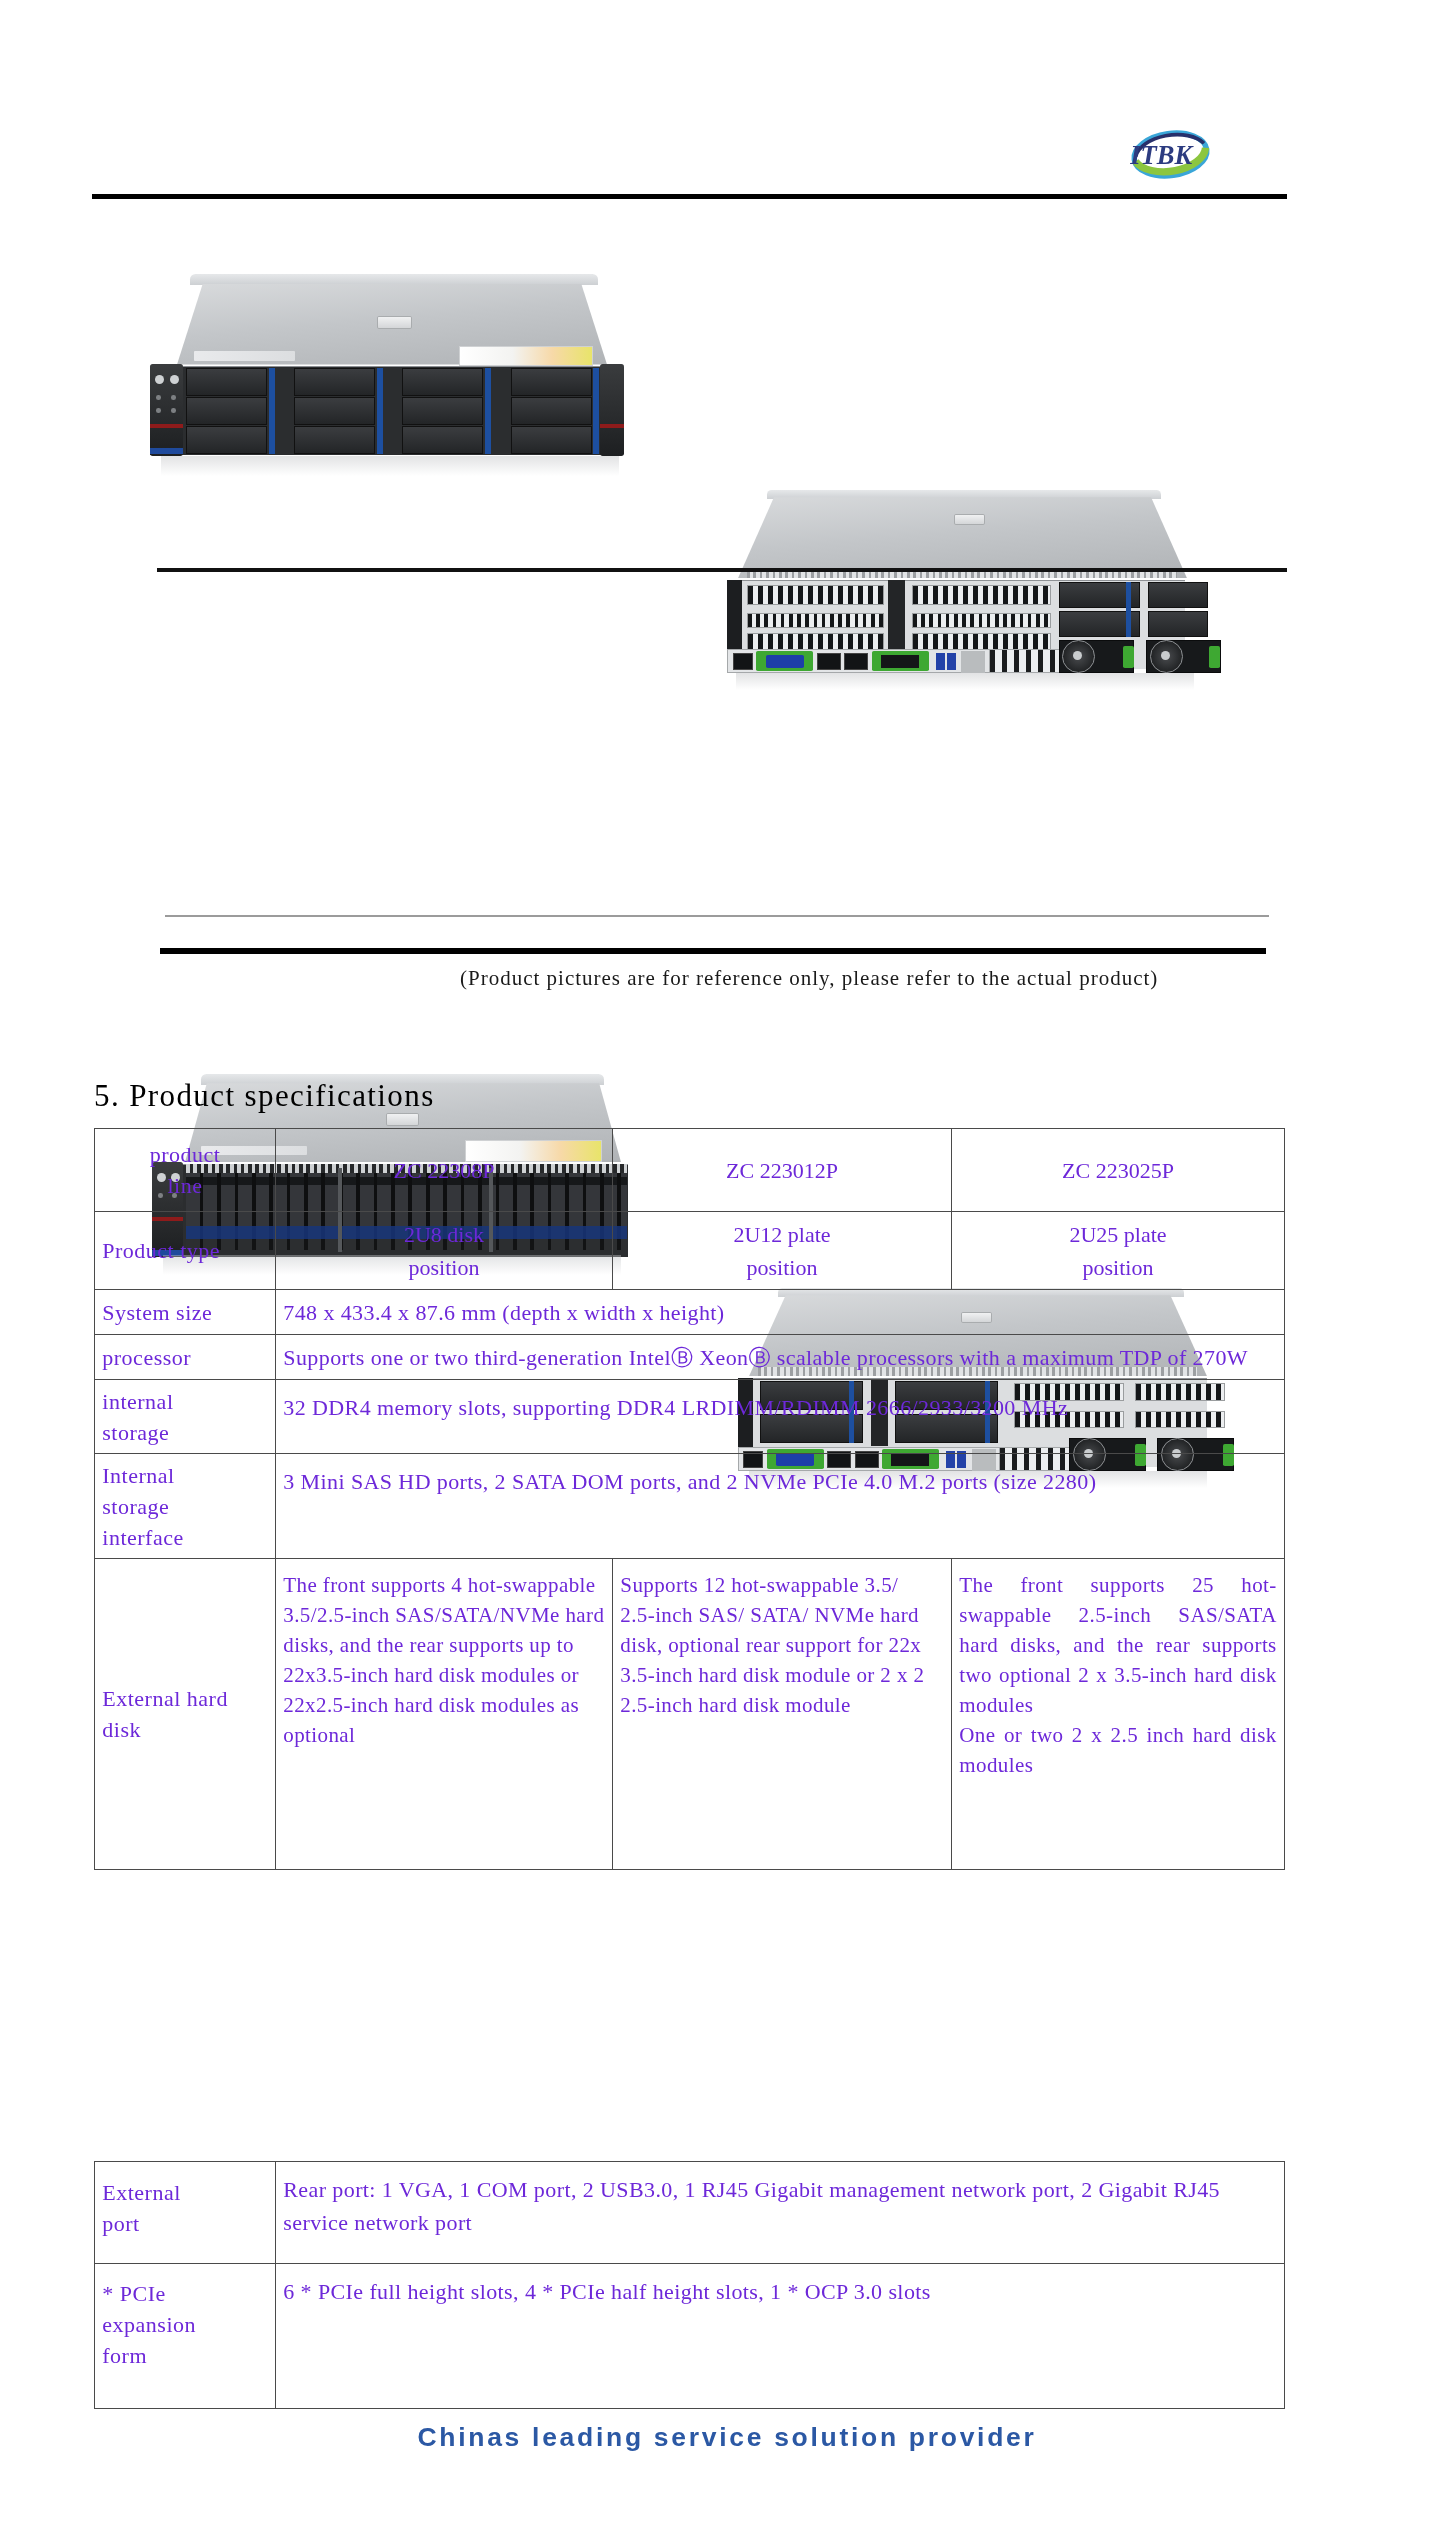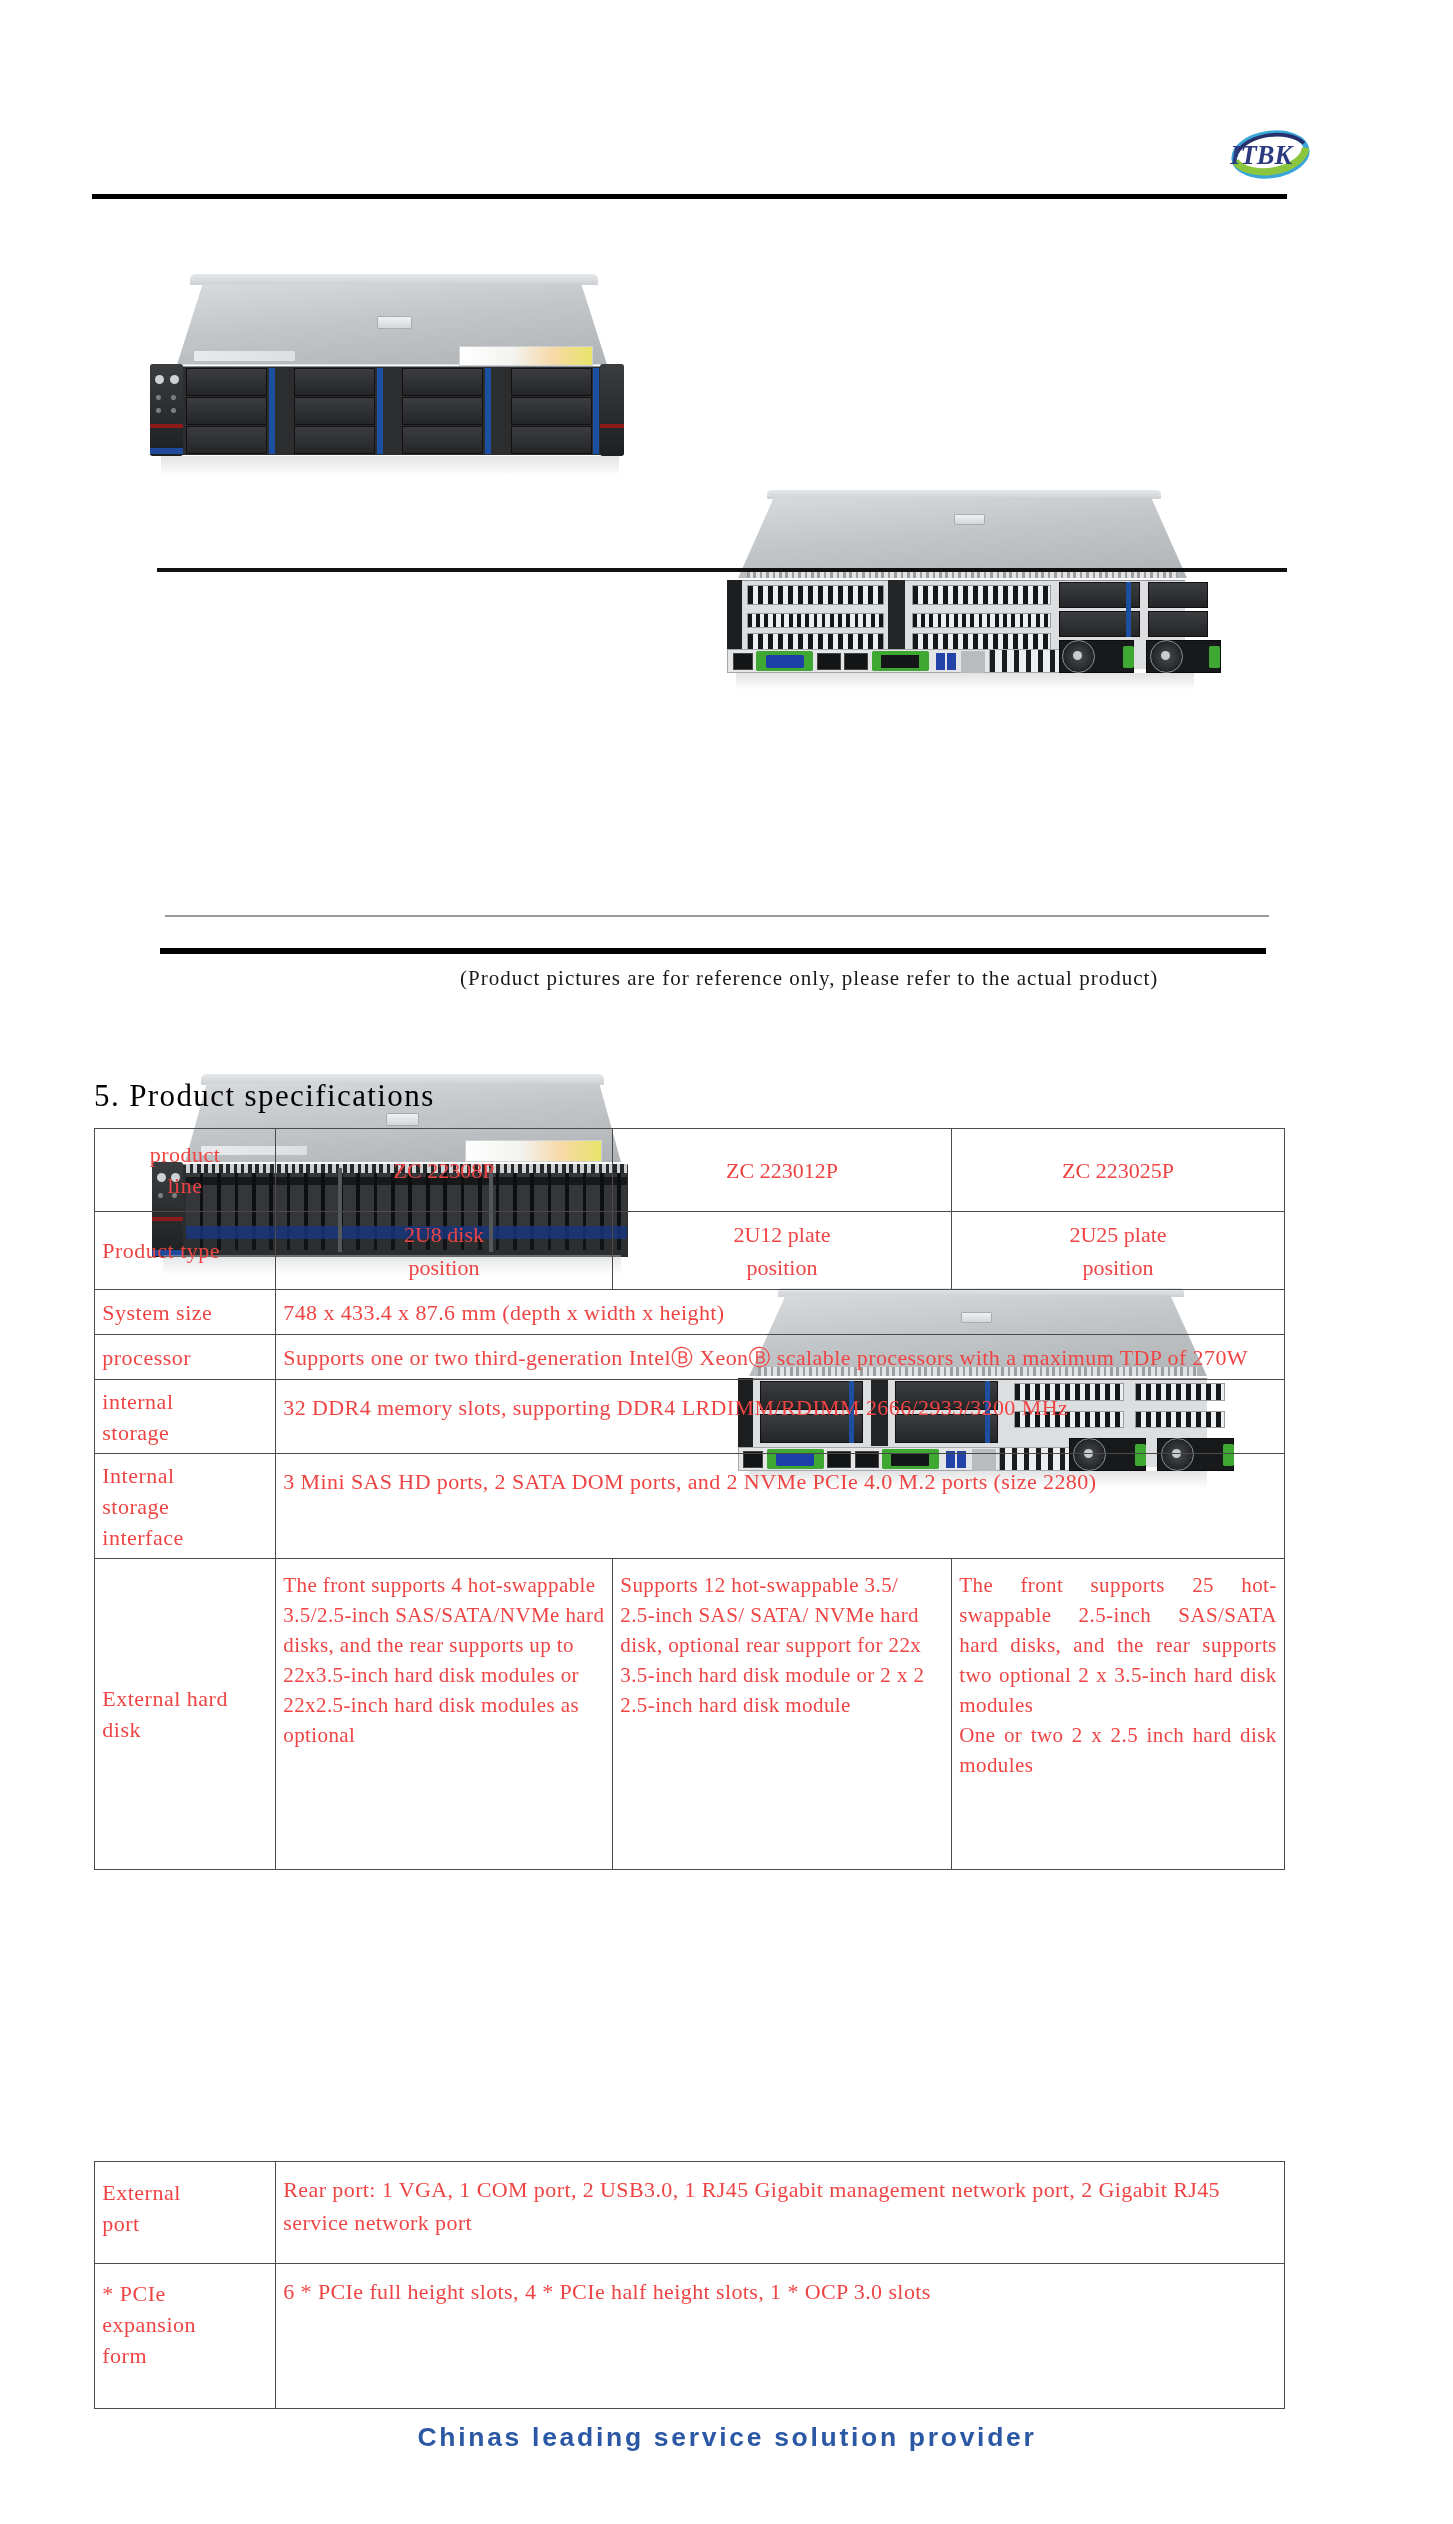--- a/index.html
+++ b/index.html
@@ -17,21 +17,21 @@
   }
 
   .page {
     position: absolute;
     inset: 0;
   }
 
   
   .logo-wrap {
     position: absolute;
-    left: 1220px;
+    left: 1120px;
     top: 128px;
     width: 101px;
     height: 53px;
   }
   .hrule-top {
     position: absolute;
     left: 92px;
     top: 194px;
     width: 1195px;
     height: 4.6px;
@@ -88,21 +88,21 @@
     color: #000000;
   }
 
   
   table.spec {
     position: absolute;
     border-collapse: collapse;
     table-layout: fixed;
     font-family: "Liberation Serif", serif;
     font-size: 22px;
-    color: #ef4444;
+    color: #6d28d9;
   }
   table.spec td {
     border: 1.5px solid #4a4a4a;
     vertical-align: middle;
     padding: 5.5px 7.3px;
   }
   .t1 { left: 94px; top: 1128px; width: 1190px; }
   .t2 { left: 94px; top: 2161px; width: 1190px; }
 
   .lbl {

